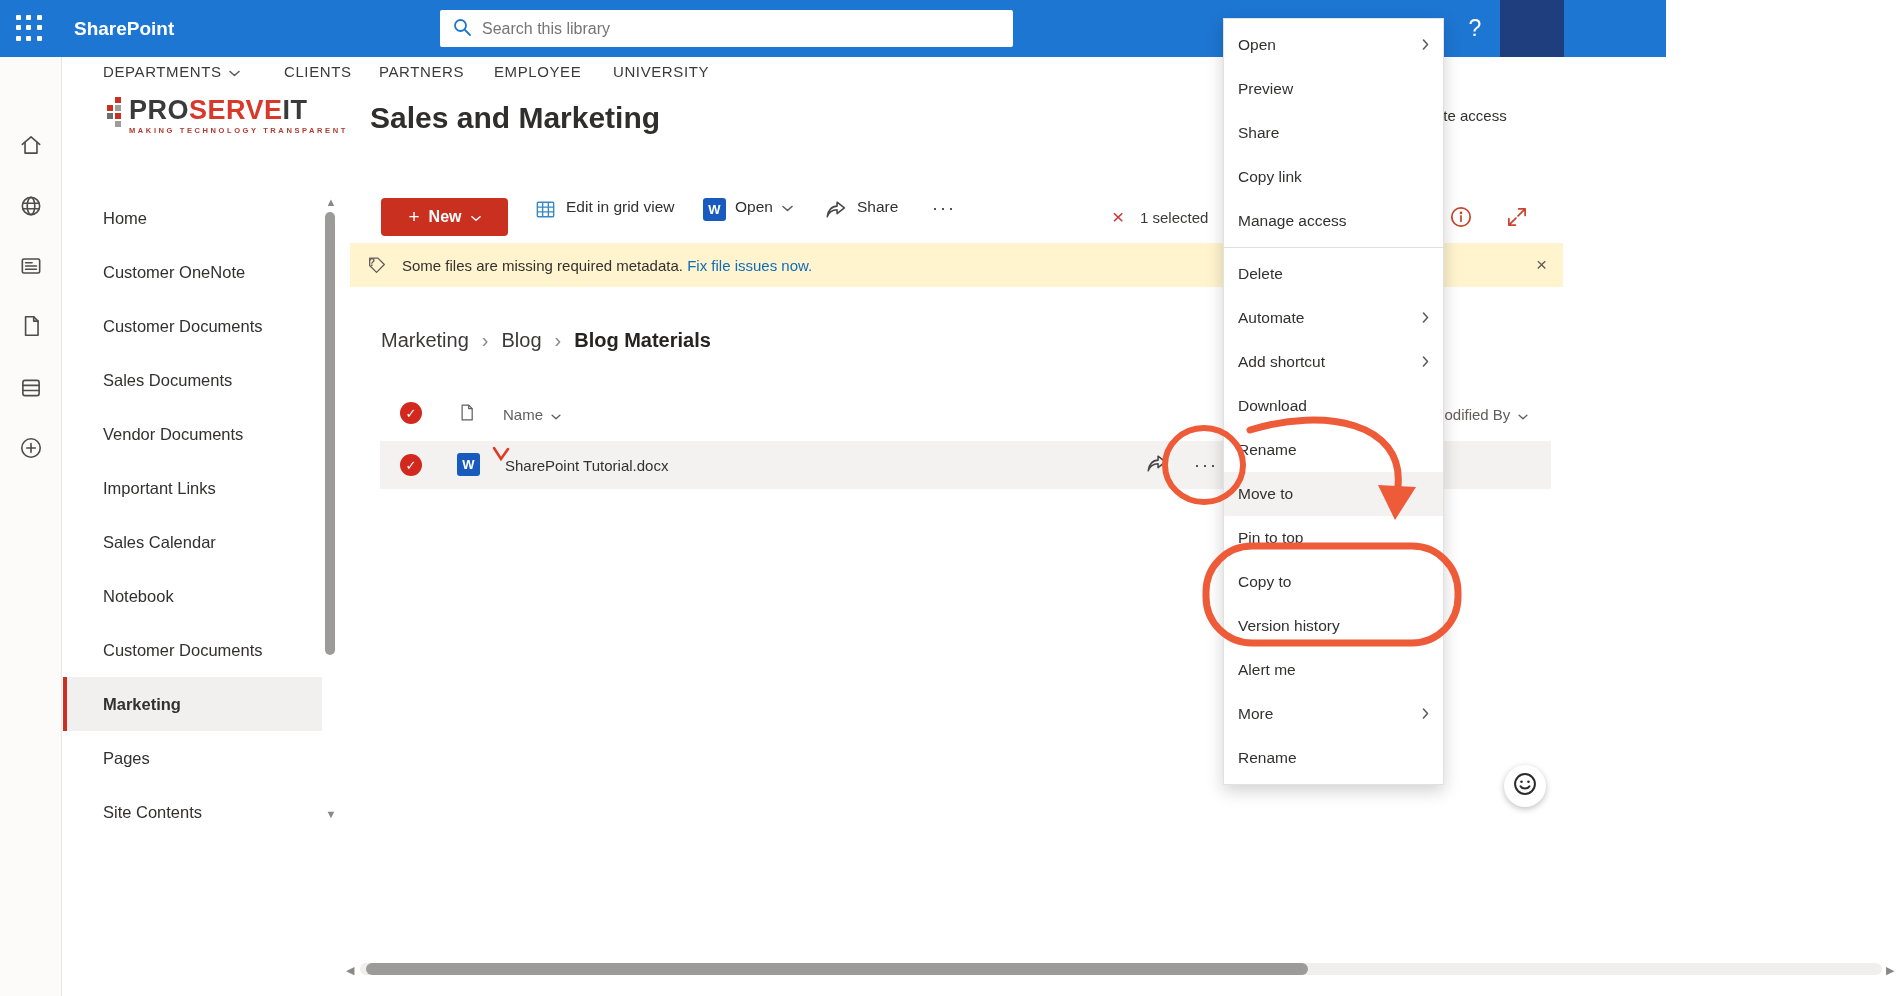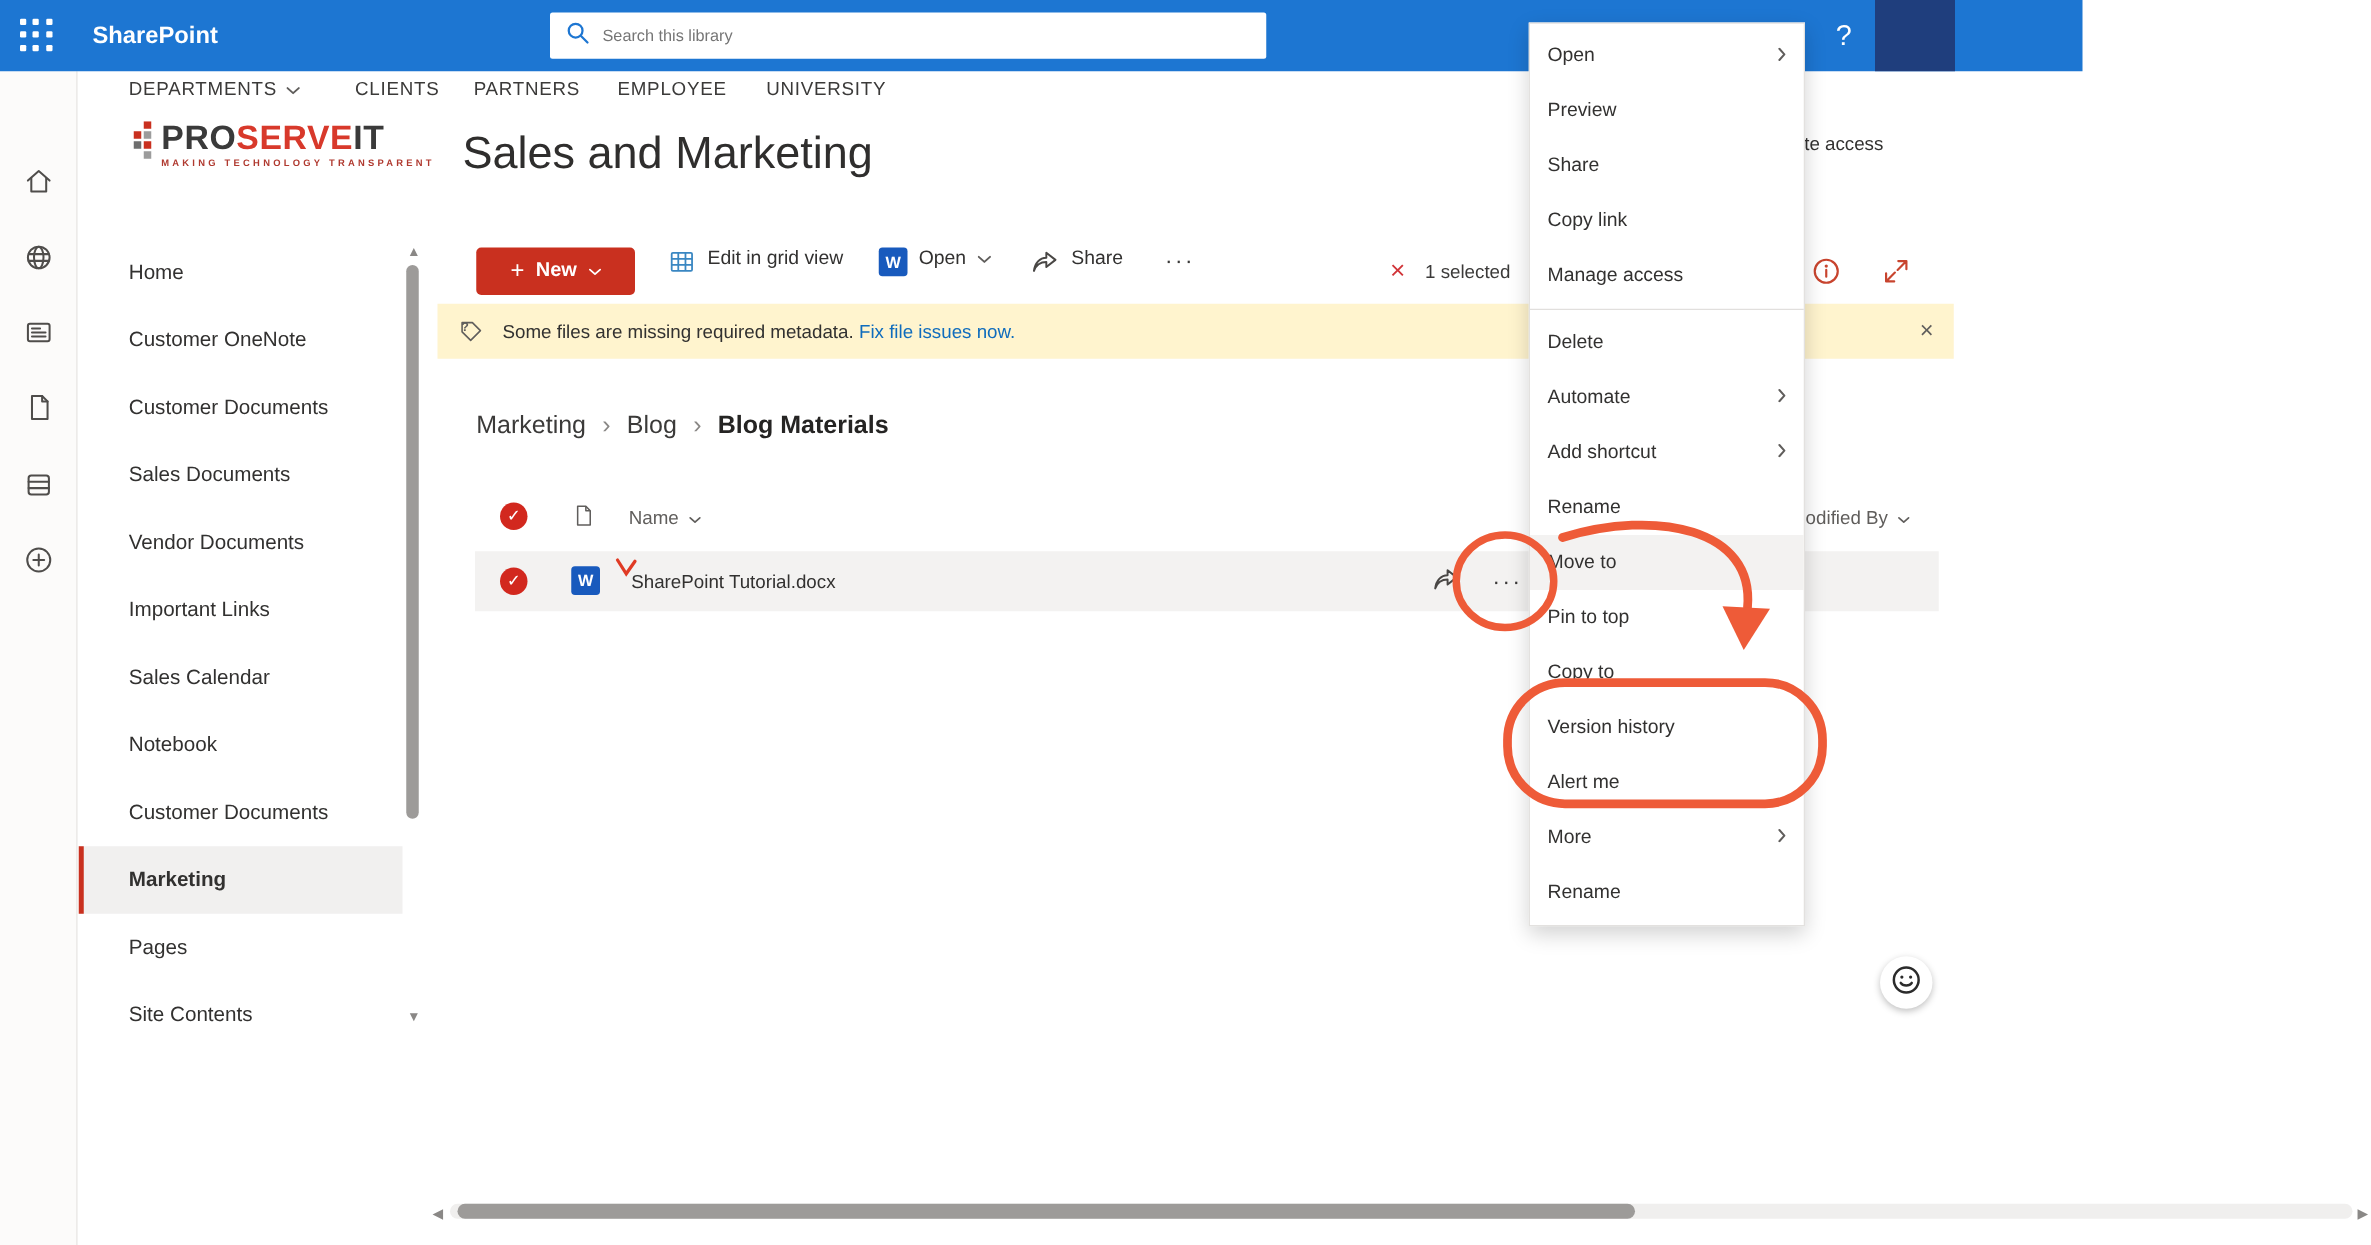--- a/index.html
+++ b/index.html
@@ -10,21 +10,21 @@
 
   
   #suitebar{position:absolute;left:0;top:0;width:1666px;height:57px;background:#1d76d2;z-index:5}
   #waffle{position:absolute;left:16px;top:15px;width:27px;height:27px;display:grid;
           grid-template-columns:repeat(3,1fr);gap:4px}
   #waffle i{width:5px;height:5px;background:#fff;border-radius:1px;display:block}
   #brand{position:absolute;left:74px;top:0;height:57px;line-height:57px;color:#fff;
          font-size:19px;font-weight:700}
   #searchbox{position:absolute;left:440px;top:10px;width:573px;height:37px;background:#fff;
              border-radius:2px;display:flex;align-items:center;padding:0 12px;gap:10px}
-  #searchbox input{border:0;outline:0;flex:1;font-size:13px;color:#444;
+  #searchbox input{border:0;outline:0;flex:1;font-size:16px;color:#444;
                    font-family:"Liberation Sans",sans-serif;background:transparent}
   #helpbtn{position:absolute;left:1452px;top:0;width:46px;height:57px;color:#fff;font-size:23px;
            display:flex;align-items:center;justify-content:center;font-weight:400}
   #avatar{position:absolute;left:1500px;top:0;width:64px;height:57px;background:#1f3e7d}
 
   
   #rail{position:absolute;left:0;top:57px;width:62px;height:939px;background:#fcfbfa;
         border-right:1px solid #e8e6e4}
   .rail-ic{position:absolute;left:18px;width:26px;height:26px;color:#4f4d4b}
   .rail-ic svg{width:26px;height:26px;stroke:#4f4d4b;fill:none;stroke-width:1.5;
@@ -35,21 +35,21 @@
                letter-spacing:.6px;color:#3b3a39;display:flex;align-items:center;gap:7px}
   .chev{display:inline-block}
   .chev svg{stroke:#605e5c;fill:none;stroke-width:1.6;stroke-linecap:round;stroke-linejoin:round}
 
   
   #logo{position:absolute;left:103px;top:97px;display:flex;align-items:flex-start;gap:6px}
   #logo .wordmark{font-size:27px;font-weight:800;letter-spacing:.5px;line-height:27px}
   #logo .pro,#logo .it{color:#3a3a3a}
   #logo .serve{color:#d8392b}
   #logo .tagline{font-size:7.5px;letter-spacing:2.6px;color:#b03a30;margin-top:2px;font-weight:700}
-  #page-title{position:absolute;left:370px;top:101px;font-size:36px;font-weight:400;color:#2f2e2d}
+  #page-title{position:absolute;left:370px;top:101px;font-size:30px;font-weight:700;color:#2f2e2d}
   #site-access{position:absolute;left:1430px;top:107px;font-size:15px;color:#323130;z-index:1}
 
   
   .side-item{position:absolute;left:63px;width:259px;height:54px;display:flex;align-items:center;
              padding-left:40px;font-size:16.5px;color:#323130}
   .side-item.sel{background:#f1f0ef;font-weight:700}
   .side-item.sel::before{content:"";position:absolute;left:0;top:0;bottom:0;width:4px;background:#c9301f}
   #side-scroll-up,#side-scroll-down{position:absolute;left:322px;width:18px;text-align:center;
              color:#8a8886;font-size:11px;z-index:2}
   #side-thumb{position:absolute;left:325px;top:212px;width:10px;height:443px;background:#9d9b99;
@@ -415,20 +415,23 @@
             <path d="M1.5 1 L5.5 5.5 L1.5 10"></path>
           </svg></span>
     </div>
     <div class="menu-item" data-interactable="true">
       <span data-interactable="false">Add shortcut</span>
       <span class="sub" data-interactable="false"><svg width="7" height="11" viewBox="0 0 7 11">
             <path d="M1.5 1 L5.5 5.5 L1.5 10"></path>
           </svg></span>
     </div>
     <div class="menu-item" data-interactable="true">
+        <span data-interactable="false">Download</span>
+      </div>
+    <div class="menu-item" data-interactable="true">
         <span data-interactable="false">Rename</span>
       </div>
     <div class="menu-item hl" data-interactable="true">
         <span data-interactable="false">Move to</span>
       </div>
     <div class="menu-item" data-interactable="true">
         <span data-interactable="false">Pin to top</span>
       </div>
     <div class="menu-item" data-interactable="true">
         <span data-interactable="false">Copy to</span>

